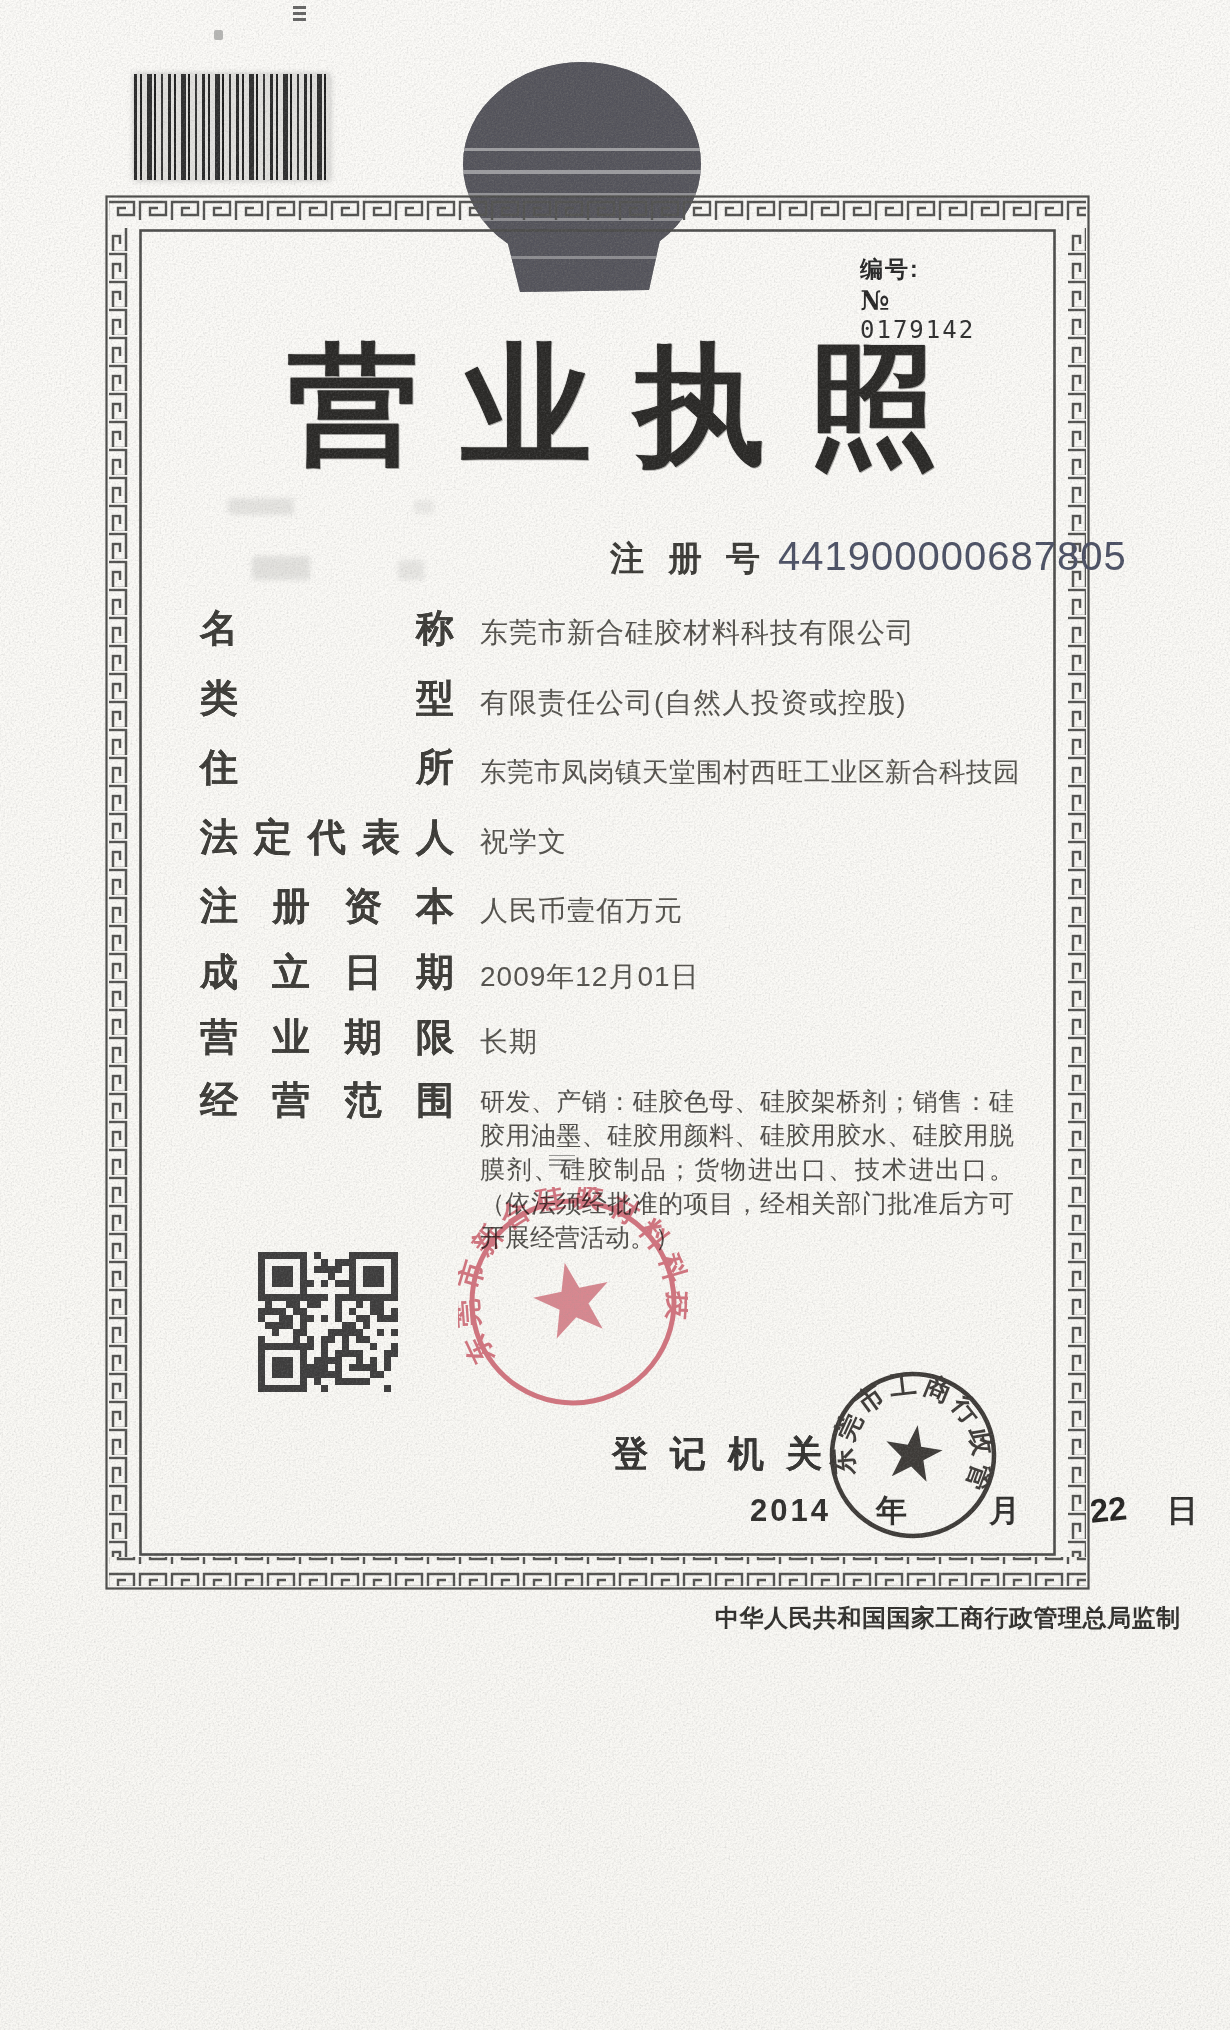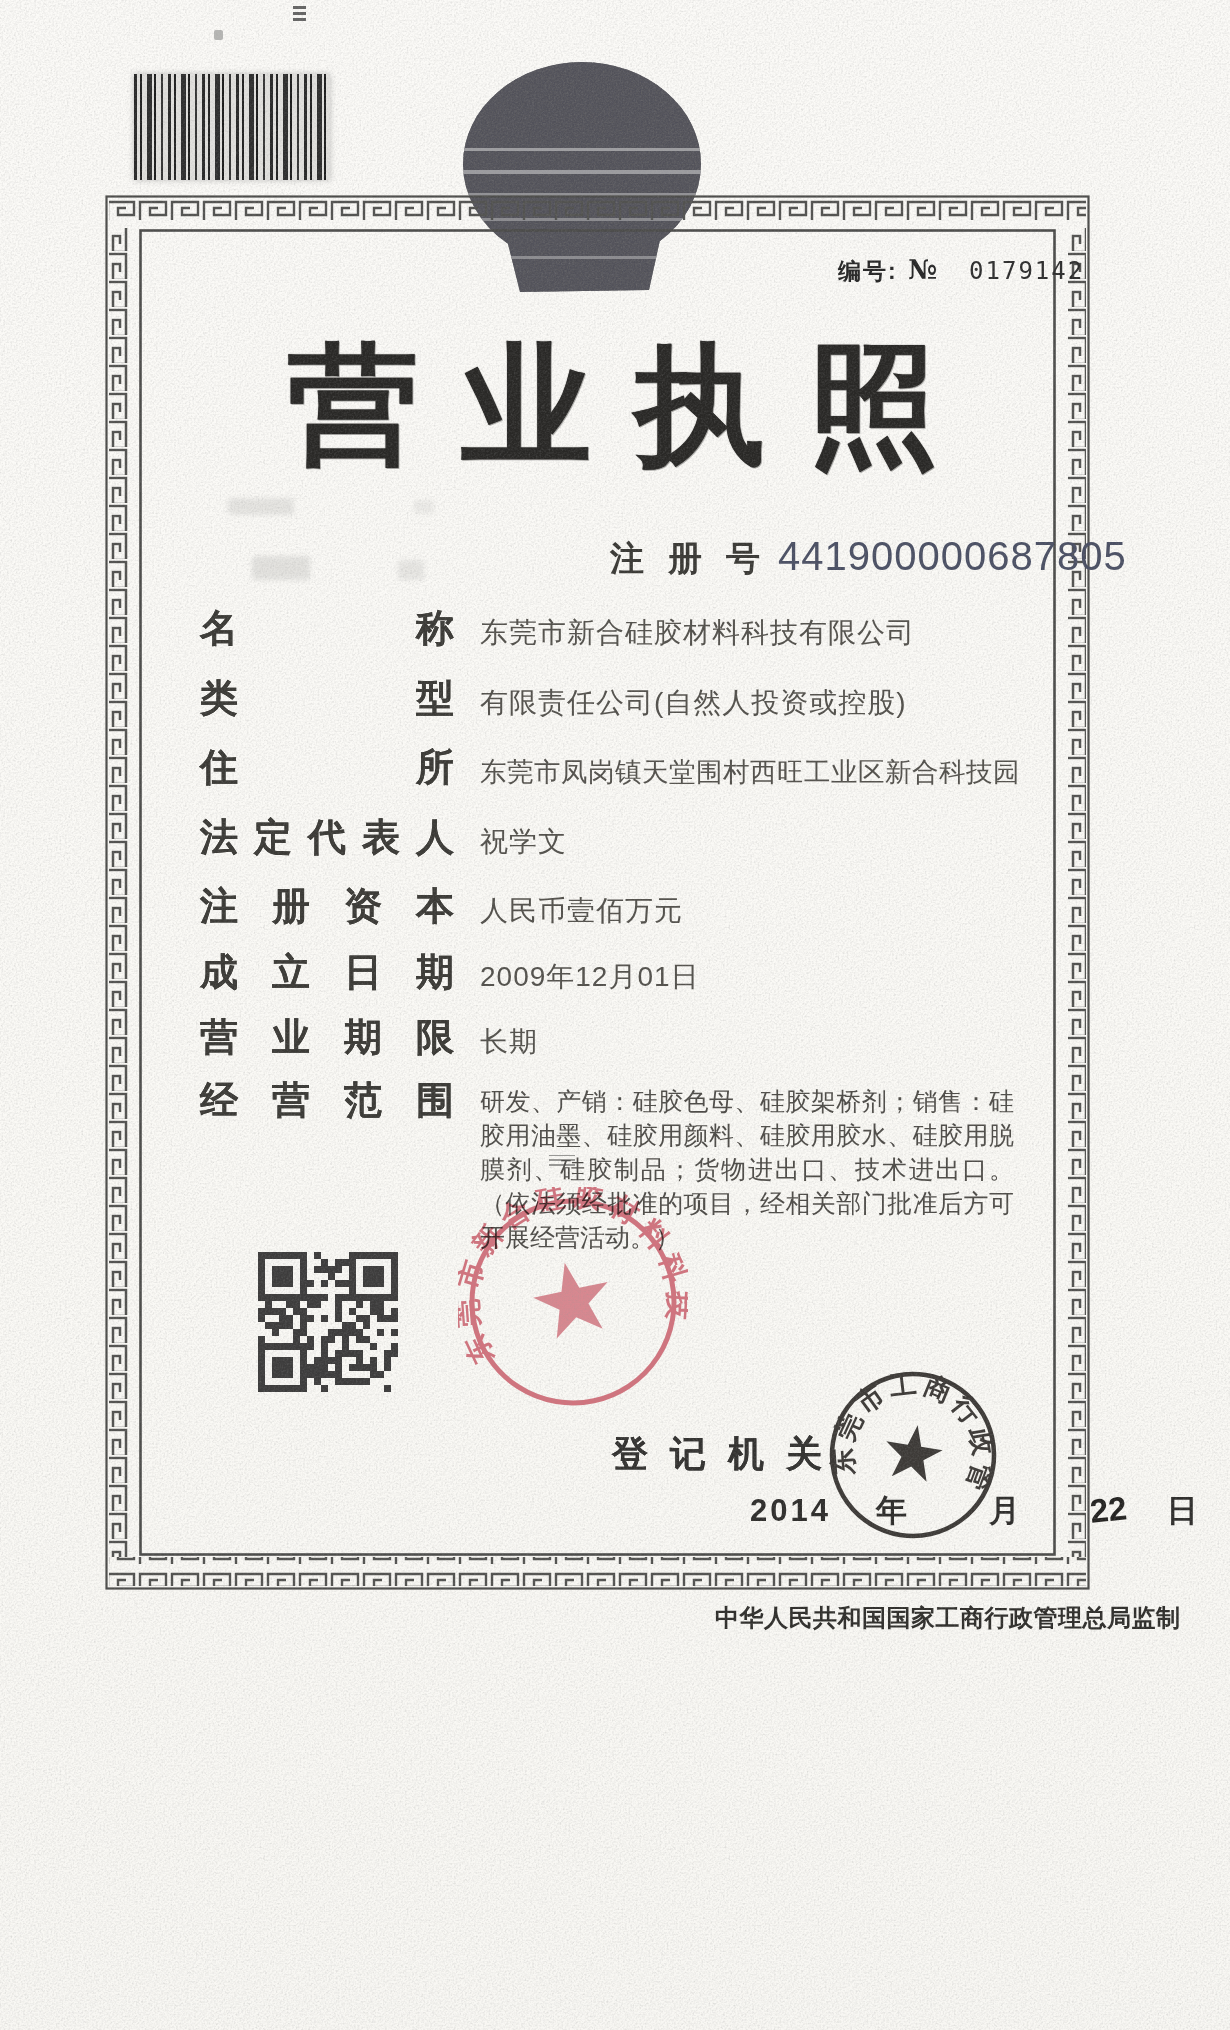--- a/index.html
+++ b/index.html
@@ -28,21 +28,21 @@
   }
 
   
   .emblem{position:absolute;left:452px;top:60px;width:262px;height:240px;filter:blur(0.4px);}
 
   
   .frame{position:absolute;left:105px;top:195px;width:985px;height:1395px;}
 
   
   .serial{position:absolute;left:838px;top:254px;font-size:23px;color:#262626;
-    display:flex;align-items:baseline;gap:10px;white-space:nowrap;}
+    display:flex;align-items:baseline;white-space:nowrap;flex-direction:column;}
   .serial .cn{font-weight:600;letter-spacing:2px;}
   .serial .nomark{font-family:"DejaVu Serif", serif;font-weight:900;font-size:27px;}
   .serial .digits{font-family:"DejaVu Sans Mono", monospace;font-size:24px;letter-spacing:2px;color:#2d2d2d;margin-left:22px;}
 
   
   .title{
     position:absolute;left:288px;top:330px;width:650px;height:150px;
     display:flex;justify-content:space-between;
     font-size:130px;line-height:150px;font-weight:900;color:#2b2a28;
     text-shadow:0 0 1px #2b2a28, 1px 1px 0 rgba(43,42,40,.35);

